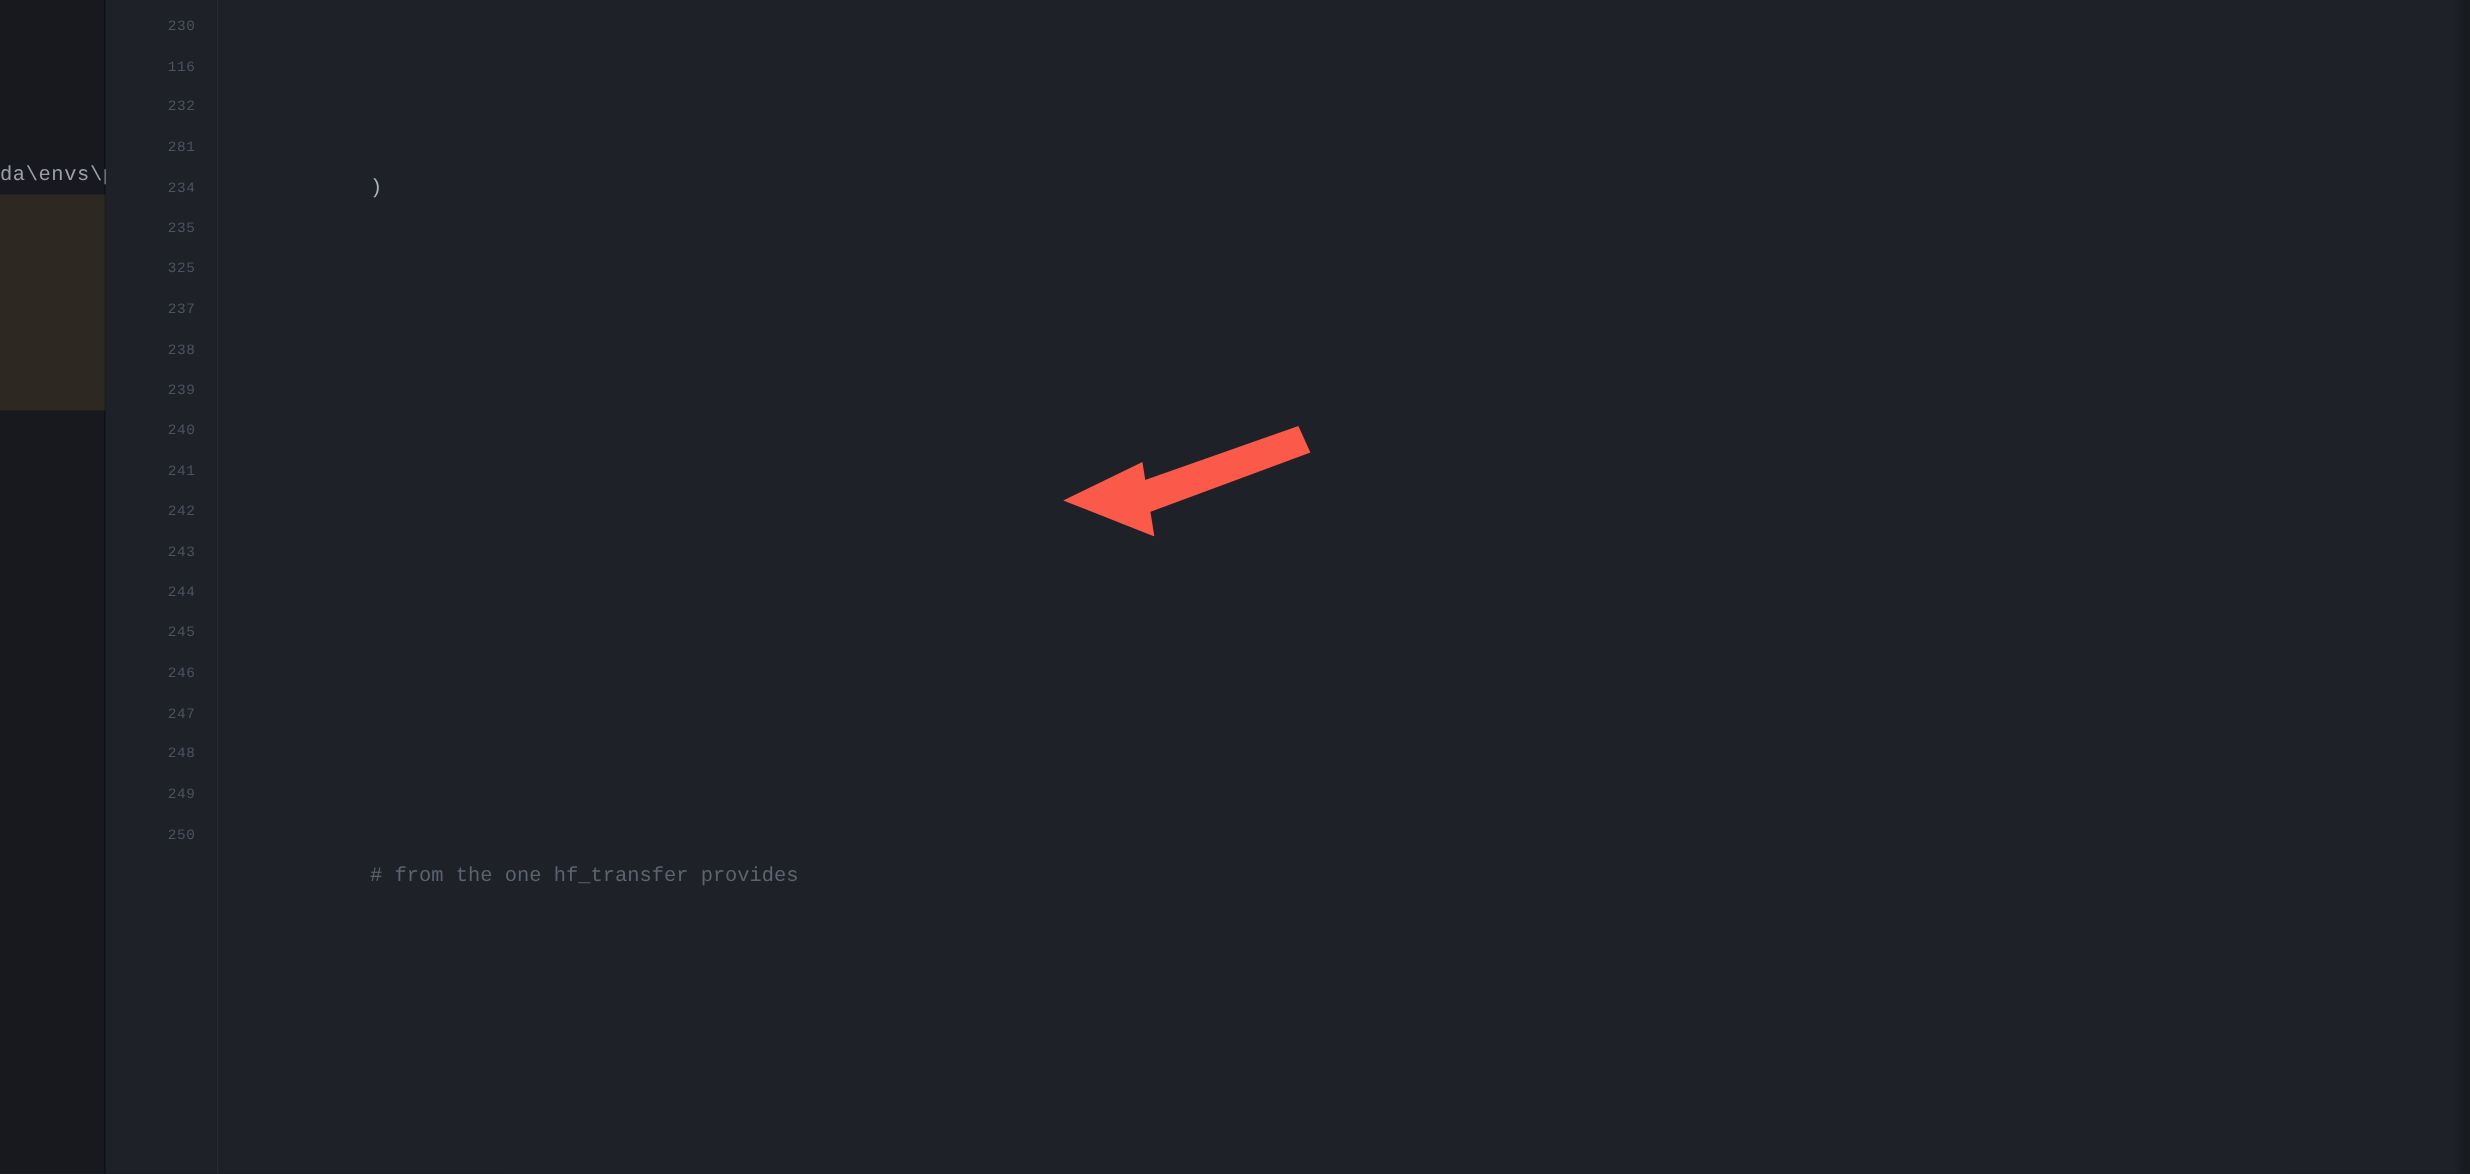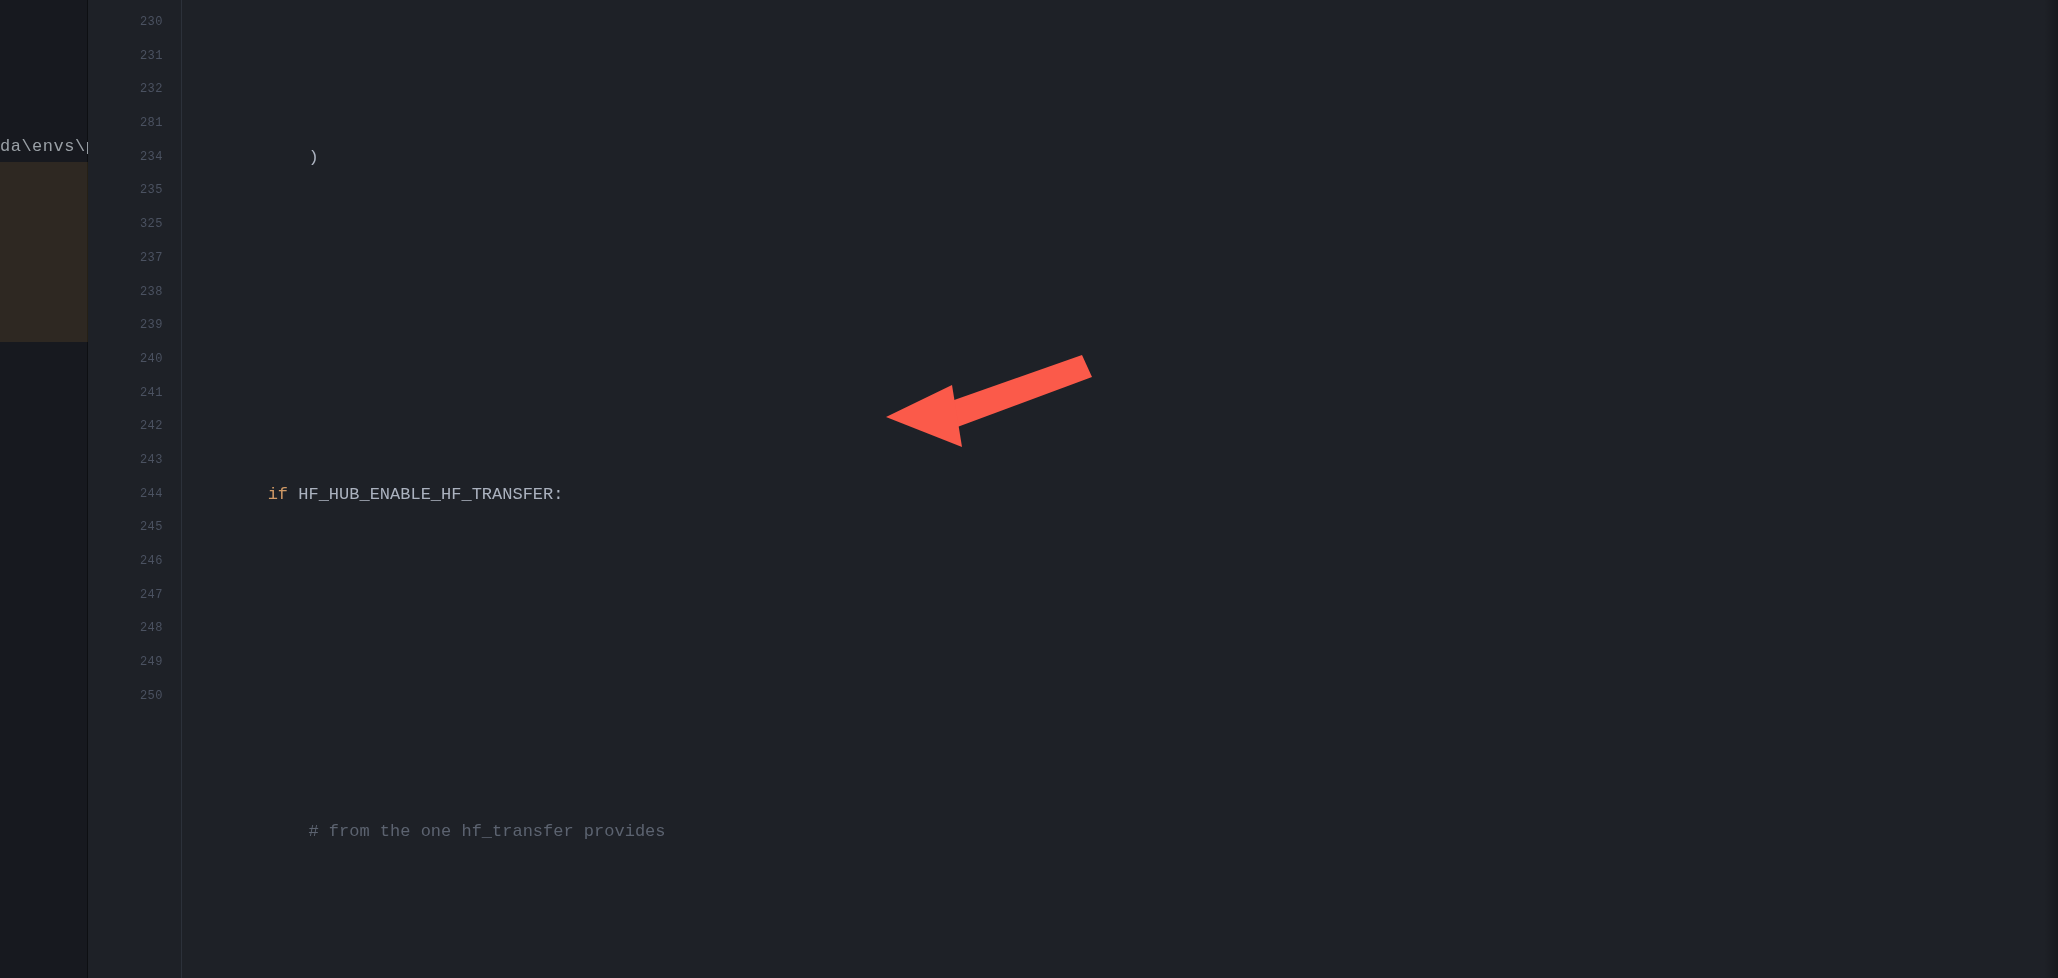--- a/index.html
+++ b/index.html
@@ -114,21 +114,21 @@
 
 <div class="workspace">
 
   <div class="sidebar-sliver">
     <div class="sidebar-path-fragment">da\envs\p</div>
     <div class="sidebar-highlight"></div>
   </div>
 
   <div class="gutter">
     <div class="ln">230</div>
-    <div class="ln">231</div>
+    <div class="ln">116</div>
     <div class="ln">232</div>
     <div class="ln">281</div>
     <div class="ln">234</div>
     <div class="ln">235</div>
     <div class="ln">325</div>
     <div class="ln">237</div>
     <div class="ln">238</div>
     <div class="ln">239</div>
     <div class="ln">240</div>
     <div class="ln">241</div>
@@ -145,21 +145,20 @@
 
   <div class="code-area">
 
     
     <div class="code-line"><span class="tok-punct">            )</span></div>
 
     
     <div class="code-line"><span class="tok-plain"></span></div>
 
     
-    <div class="code-line"><span class="tok-plain">        </span><span class="tok-keyword">if</span><span class="tok-identifier"> HF_HUB_ENABLE_HF_TRANSFER:</span></div>
 
     
     <div class="code-line"><span class="tok-plain">            </span></div>
 
     
     <div class="code-line"><span class="tok-plain">            </span><span class="tok-comment"># from the one hf_transfer provides</span></div>
 
     
     
 

